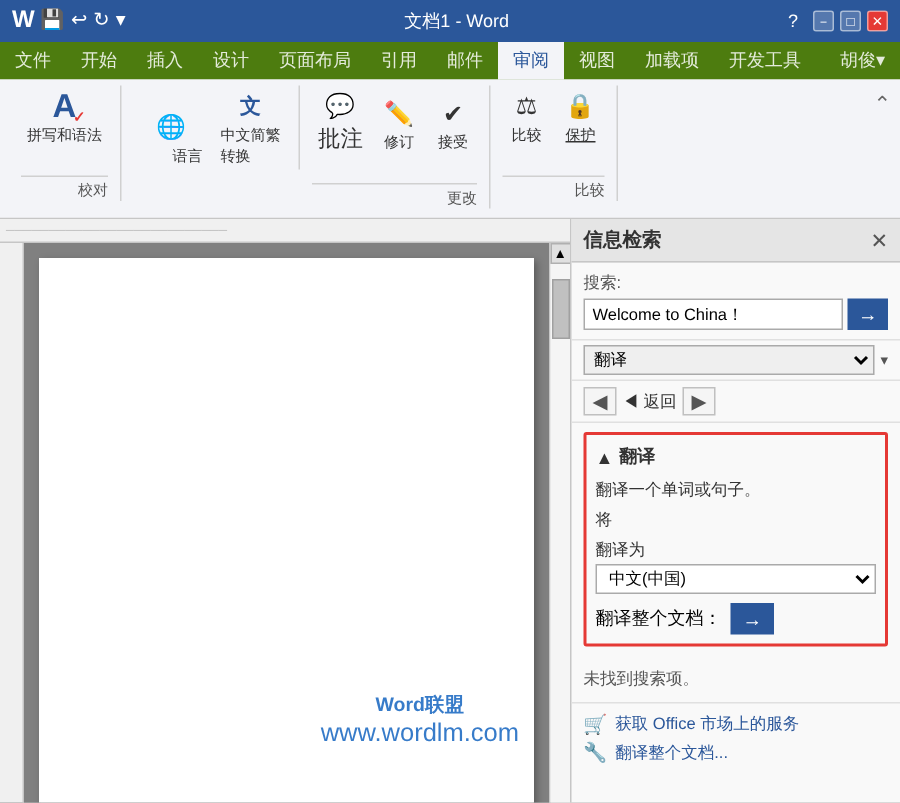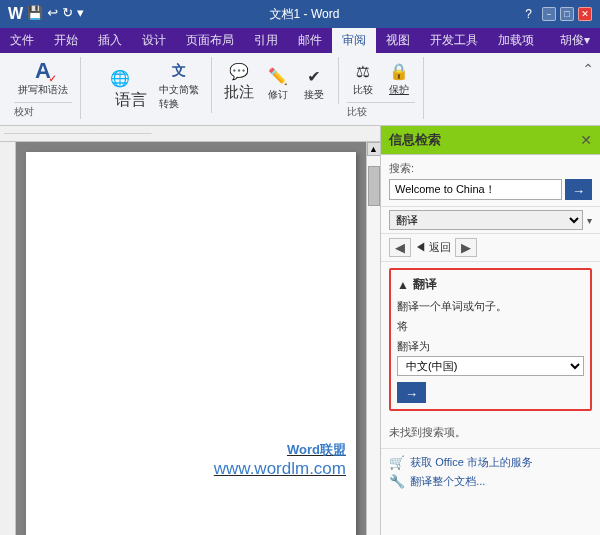--- a/index.html
+++ b/index.html
@@ -18,58 +18,58 @@
     }
     .title-bar-left { display: flex; align-items: center; gap: 6px; }
     .title-bar-center { flex: 1; text-align: center; font-size: 12px; }
     .title-bar-right { display: flex; align-items: center; gap: 4px; }
     .title-btn { width: 14px; height: 14px; border-radius: 2px; border: 1px solid rgba(255,255,255,0.5); background: rgba(255,255,255,0.2); cursor: pointer; display: flex; align-items: center; justify-content: center; font-size: 9px; color: white; }
     .quick-access { display: flex; gap: 4px; }
     .qa-btn { font-size: 13px; color: white; cursor: pointer; }
 
     
     .ribbon { background: #f3f4f8; border-bottom: 1px solid #c6c6c6; }
-    .ribbon-tabs { background: #4c1d95; display: flex; gap: 0; }
+    .ribbon-tabs { background: #4d7c0f; display: flex; gap: 0; }
     .ribbon-tab {
       padding: 4px 10px;
       font-size: 12px;
       color: rgba(255,255,255,0.85);
       cursor: pointer;
       border: none;
       background: transparent;
     }
     .ribbon-tab.active {
       background: #f3f4f8;
       color: #2b579a;
     }
 
     .ribbon-content { background: #f3f4f8; padding: 4px 6px 6px; display: flex; gap: 0; align-items: flex-start; }
     .ribbon-group { display: flex; flex-direction: column; align-items: center; border-right: 1px solid #d0d0d0; padding: 0 8px; min-width: 50px; }
     .ribbon-group-items { display: flex; gap: 4px; align-items: flex-end; flex-wrap: wrap; justify-content: center; }
-    .ribbon-group-label { font-size: 10px; color: #555; margin-top: 3px; border-top: 1px solid #d0d0d0; padding-top: 2px; width: 100%; text-align: left; }
+    .ribbon-group-label { font-size: 10px; color: #555; margin-top: 18px; border-top: 1px solid #d0d0d0; padding-top: 2px; width: 100%; text-align: right; }
     .ribbon-btn { display: flex; flex-direction: column; align-items: center; cursor: pointer; padding: 2px 4px; border-radius: 2px; font-size: 10px; color: #333; min-width: 30px; }
     .ribbon-icon { width: 24px; height: 24px; display: flex; align-items: center; justify-content: center; font-size: 16px; }
 
     
     .main-area { display: flex; height: calc(535px - 28px - 62px - 22px); }
 
     
     .doc-area { flex: 1; background: #808080; display: flex; flex-direction: column; overflow: hidden; position: relative; }
     .doc-ruler { background: #f0f0f0; height: 16px; border-bottom: 1px solid #c6c6c6; display: flex; align-items: center; padding: 0 4px; font-size: 9px; color: #999; }
     .doc-scroll-area { flex: 1; overflow: hidden; display: flex; }
     .doc-left-ruler { width: 16px; background: #f0f0f0; border-right: 1px solid #c6c6c6; }
     .doc-page { flex: 1; background: white; margin: 10px; padding: 40px 50px; box-shadow: 2px 2px 5px rgba(0,0,0,0.3); position: relative; overflow: hidden; }
     .doc-content { font-size: 20px; font-weight: normal; color: #000; }
-    .watermark { position: absolute; bottom: 60px; right: 10px; text-align: right; opacity: 0.85; text-decoration: underline; }
+    .watermark { position: absolute; bottom: 60px; right: 10px; text-align: center; opacity: 0.85; }
     .watermark-line1 { color: #1565C0; font-size: 13px; font-weight: bold; }
     .watermark-line2 { color: #1565C0; font-size: 17px; }
 
     
     .info-panel { width: 220px; background: #f9f9f9; border-left: 1px solid #c6c6c6; display: flex; flex-direction: column; font-size: 12px; }
-    .panel-header { background: #84cc16; padding: 5px 8px; border-bottom: 1px solid #c6c6c6; display: flex; justify-content: space-between; align-items: center; }
+    .panel-header { background: #e5e5e5; padding: 5px 8px; border-bottom: 1px solid #c6c6c6; display: flex; justify-content: space-between; align-items: center; }
     .panel-title { font-size: 13px; font-weight: bold; color: #333; }
     .panel-close { cursor: pointer; font-size: 14px; color: #555; }
 
     .panel-search { padding: 6px 8px; border-bottom: 1px solid #e0e0e0; }
     .panel-search-label { font-size: 11px; color: #555; margin-bottom: 3px; }
     .panel-search-row { display: flex; gap: 3px; }
     .panel-search-input { flex: 1; border: 1px solid #aaa; padding: 3px 5px; font-size: 11px; font-family: inherit; }
     .panel-search-btn { background: #2b579a; color: white; border: none; padding: 3px 7px; cursor: pointer; font-size: 13px; }
 
     .panel-nav { display: flex; align-items: center; gap: 4px; padding: 4px 8px; border-bottom: 1px solid #e0e0e0; }
@@ -124,43 +124,43 @@
   <div class="ribbon-tabs">
     <button class="ribbon-tab">文件</button>
     <button class="ribbon-tab">开始</button>
     <button class="ribbon-tab">插入</button>
     <button class="ribbon-tab">设计</button>
     <button class="ribbon-tab">页面布局</button>
     <button class="ribbon-tab">引用</button>
     <button class="ribbon-tab">邮件</button>
     <button class="ribbon-tab active">审阅</button>
     <button class="ribbon-tab">视图</button>
+    <button class="ribbon-tab">加载项</button>
     <button class="ribbon-tab">开发工具</button>
-    <button class="ribbon-tab">加载项</button>
     <button class="ribbon-tab" style="margin-left:auto;">胡俊▾</button>
   </div>
   <div class="ribbon-content">
 
     <div class="ribbon-group">
       <div class="ribbon-group-items">
         <div class="ribbon-btn">
           <div class="ribbon-icon" style="font-size:22px; font-weight:bold; color:#2b579a; position:relative;">
             A<span style="position:absolute; bottom:-1px; right:-2px; font-size:10px; color:#e53935;">✓</span>
           </div>
           <span style="font-size:10px; color:#333;">拼写和语法</span>
         </div>
       </div>
       <div class="ribbon-group-label">校对</div>
     </div>
 
     <div class="ribbon-group">
       <div class="ribbon-group-items">
         <div class="ribbon-btn">
           <div class="ribbon-icon">🌐</div>
-          <span style="font-size:16px;margin-left:22px;">语言</span>
+          <span style="font-size:10px;margin-left:22px;">语言</span>
         </div>
         <div class="ribbon-btn">
           <div class="ribbon-icon" style="font-size:14px; font-weight:bold; color:#2b579a;">文</div>
           <span style="font-size:10px;">中文简繁<br>转换</span>
         </div>
       </div>
     </div>
 
     <div class="ribbon-group">
       <div class="ribbon-group-items">
@@ -170,20 +170,21 @@
         </div>
         <div class="ribbon-btn">
           <div class="ribbon-icon">✏️</div>
           <span style="font-size:10px;">修订</span>
         </div>
         <div class="ribbon-btn">
           <div class="ribbon-icon">✔</div>
           <span style="font-size:10px;">接受</span>
         </div>
       </div>
+      <div class="ribbon-group-label">更改</div>
     </div>
 
     <div class="ribbon-group">
       <div class="ribbon-group-items">
         <div class="ribbon-btn">
           <div class="ribbon-icon">⚖</div>
           <span style="font-size:10px;">比较</span>
         </div>
         <div class="ribbon-btn">
           <div class="ribbon-icon">🔒</div>
@@ -262,20 +263,21 @@
       <div class="panel-row">
         <label>将</label>
       </div>
       <div class="panel-row">
         <label>翻译为</label>
         <select class="panel-select">
           <option>中文(中国)</option>
         </select>
       </div>
       <div class="panel-translate-doc">
+        <span>翻译整个文档：</span>
         <button class="translate-doc-btn">→</button>
       </div>
     </div>
 
     <div class="panel-no-result">
       <span>未找到搜索项。</span>
     </div>
 
     <div class="panel-services">
       <div class="panel-service-item">

